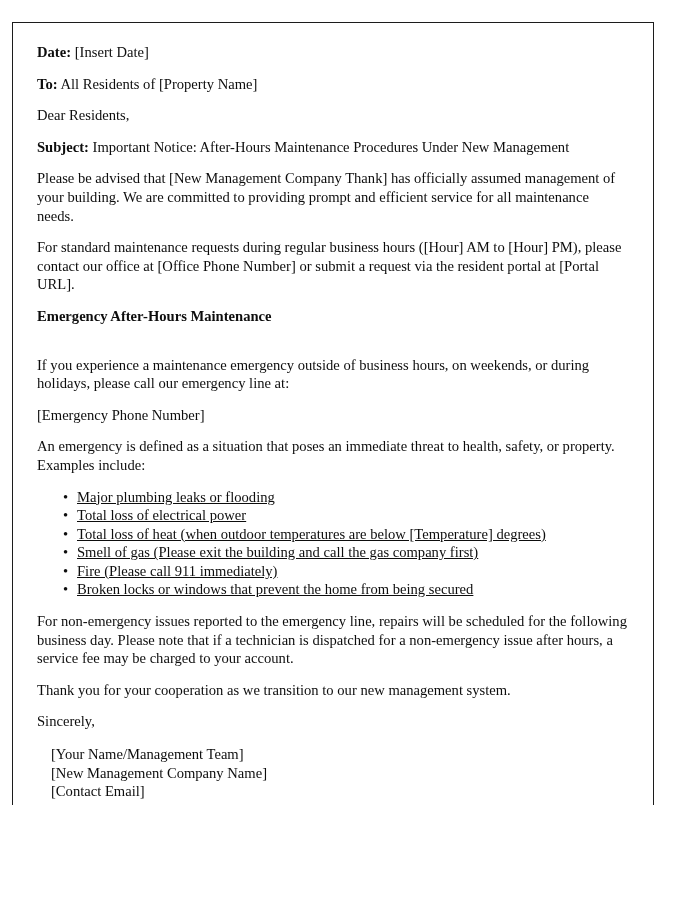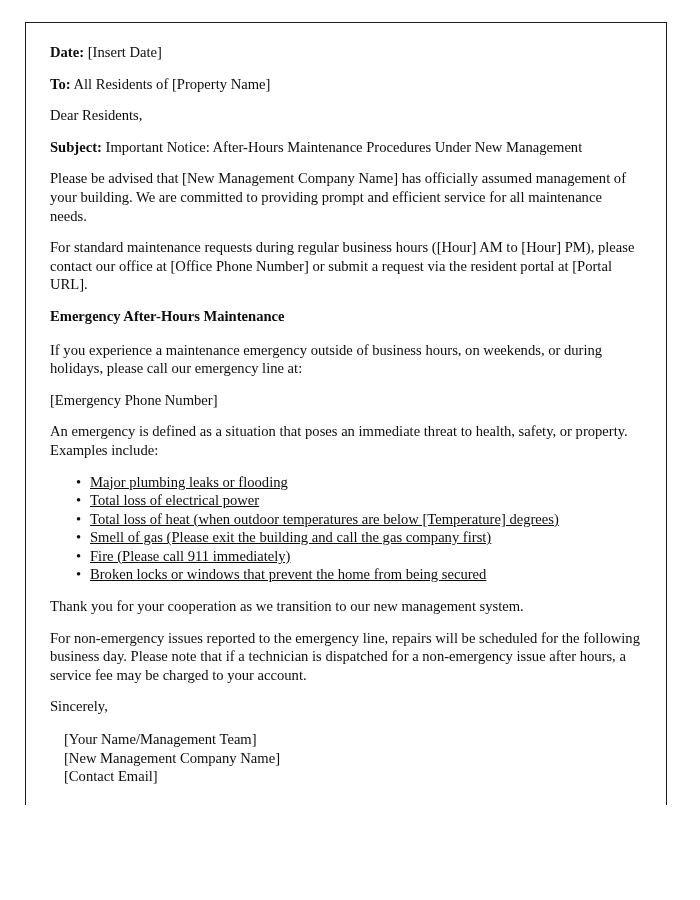--- a/index.html
+++ b/index.html
@@ -11,21 +11,21 @@
     overflow: hidden;
   }
 
   body {
     font-family: "Liberation Serif", "DejaVu Serif", serif;
   }
 
   
   .page-sheet {
     position: absolute;
-    left: 25px;
+    left: 12px;
     top: 22px;
     width: 642px;   
     height: 783px;  
     border: 1.6px solid #1c1c1c;
     border-bottom: none;
     background: #ffffff;
     box-sizing: border-box;
     overflow: hidden;
   }
 
@@ -42,21 +42,21 @@
   .block {
     margin: 0 0 13px 0;
   }
 
   .lede {
     font-weight: bold;
   }
 
   .heading {
     font-weight: bold;
-    margin: 0 0 15px 0;
+    margin: 0 0 30px 0;
   }
 
   .callout {
     font-weight: normal;
     margin: 8px 0 13px 0;
   }
 
   ul.examples {
     list-style: none;
     margin: 0 0 13px 0;
@@ -103,44 +103,44 @@
       <span>All Residents of [Property Name]</span>
     </p>
 
     <p class="block">Dear Residents,</p>
 
     <p class="block">
       <span class="lede">Subject:</span>
       <span>Important Notice: After-Hours Maintenance Procedures Under New Management</span>
     </p>
 
-    <p class="block">Please be advised that [New Management Company Name] has officially assumed management of your building. We are committed to providing prompt and efficient service for all maintenance needs.</p>
+    <p class="block">Please be advised that [New Management Company Thank] has officially assumed management of your building. We are committed to providing prompt and efficient service for all maintenance needs.</p>
 
     <p class="block">For standard maintenance requests during regular business hours ([Hour] AM to [Hour] PM), please contact our office at [Office Phone Number] or submit a request via the resident portal at [Portal URL].</p>
 
     <p class="heading">Emergency After-Hours Maintenance</p>
 
     <p class="block">If you experience a maintenance emergency outside of business hours, on weekends, or during holidays, please call our emergency line at:</p>
 
     <p class="callout">[Emergency Phone Number]</p>
 
     <p class="block">An emergency is defined as a situation that poses an immediate threat to health, safety, or property. Examples include:</p>
 
     <ul class="examples">
       <li>Major plumbing leaks or flooding</li>
       <li>Total loss of electrical power</li>
       <li>Total loss of heat (when outdoor temperatures are below [Temperature] degrees)</li>
       <li>Smell of gas (Please exit the building and call the gas company first)</li>
       <li>Fire (Please call 911 immediately)</li>
       <li>Broken locks or windows that prevent the home from being secured</li>
     </ul>
 
+    <p class="block">For non-emergency issues reported to the emergency line, repairs will be scheduled for the following business day. Please note that if a technician is dispatched for a non-emergency issue after hours, a service fee may be charged to your account.</p>
+
     <p class="block">Thank you for your cooperation as we transition to our new management system.</p>
-
-    <p class="block">For non-emergency issues reported to the emergency line, repairs will be scheduled for the following business day. Please note that if a technician is dispatched for a non-emergency issue after hours, a service fee may be charged to your account.</p>
 
     <p class="block">Sincerely,</p>
 
     <div class="signature">
       <div>[Your Name/Management Team]</div>
       <div>[New Management Company Name]</div>
       <div>[Contact Email]</div>
     </div>
 
   </div>

